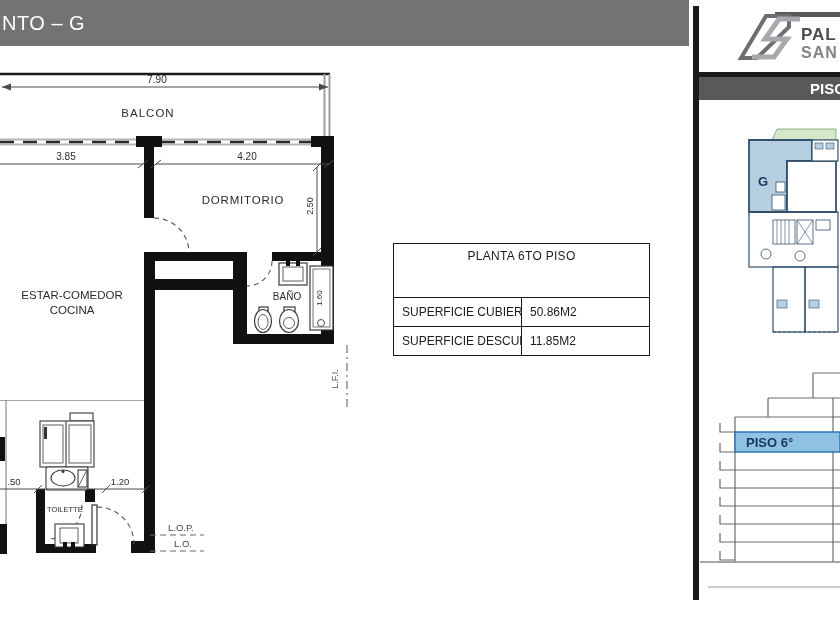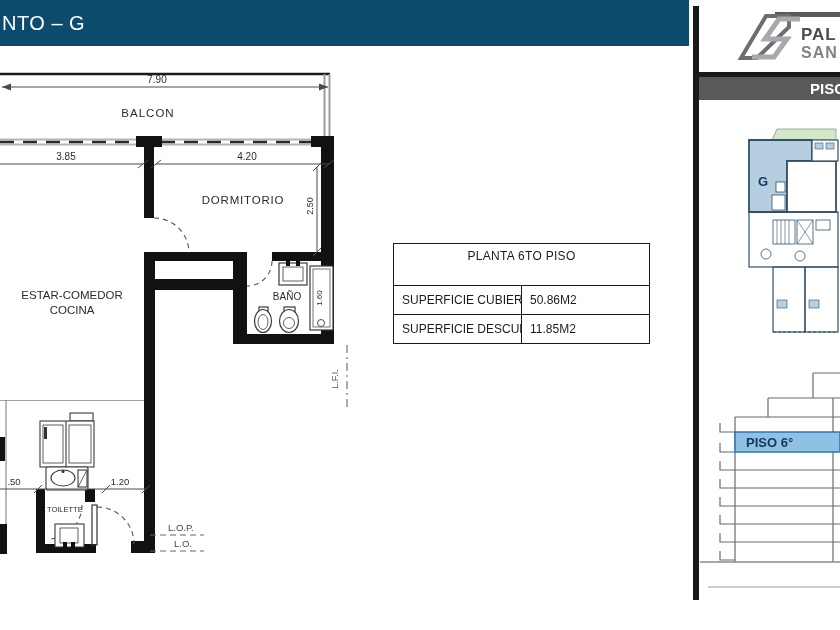--- a/index.html
+++ b/index.html
@@ -1,34 +1,34 @@
 <!DOCTYPE html>
 <html><head>
 <meta charset="utf-8">
 <style>
   html,body{margin:0;padding:0;}
   body{width:840px;height:630px;position:relative;overflow:hidden;background:#fff;
        font-family:"Liberation Sans",sans-serif;}
   .abs{position:absolute;}
   
-  #header-bar{left:0;top:0;width:689px;height:46px;background:#0c4a6e;color:#fff;
+  #header-bar{left:0;top:0;width:689px;height:46px;background:#737373;color:#fff;
     display:flex;align-items:center;justify-content:space-between;font-size:20px;}
   #header-bar .lft{margin-left:2px;letter-spacing:.5px;}
   #header-bar .ctr{margin-right:10px;letter-spacing:.5px;}
   
   #divider{left:693px;top:6px;width:6px;height:594px;background:#1a1a1a;}
   #logo-area{left:699px;top:0;width:141px;height:72px;background:#fff;overflow:hidden;}
   #black-rule{left:699px;top:72px;width:141px;height:5px;background:#1a1a1a;}
   #piso-bar{left:699px;top:77px;width:141px;height:23px;background:#58595b;overflow:hidden;}
   #piso-bar span{position:absolute;left:111px;top:3px;color:#fff;font-weight:bold;font-size:15px;white-space:nowrap;}
   
   #area-table{left:393px;top:243px;width:257px;border-collapse:collapse;table-layout:fixed;
     font-size:12px;color:#1c1c1c;}
   #area-table td{border:1.4px solid #1a1a1a;padding:0 0 0 8px;height:28px;overflow:hidden;white-space:nowrap;}
-  #area-table td.title{height:36px;text-align:center;vertical-align:top;padding:5px 0 0 0;letter-spacing:.3px;}
+  #area-table td.title{height:36px;text-align:center;vertical-align:top;padding:5px 0 12px 0;letter-spacing:.3px;}
   #area-table td.val{width:112px;}
   svg text{font-family:"Liberation Sans",sans-serif;}
 </style>
 </head>
 <body>
 
 <div id="header-bar" class="abs">
   <span class="lft">NTO – G</span>
 </div>
 

